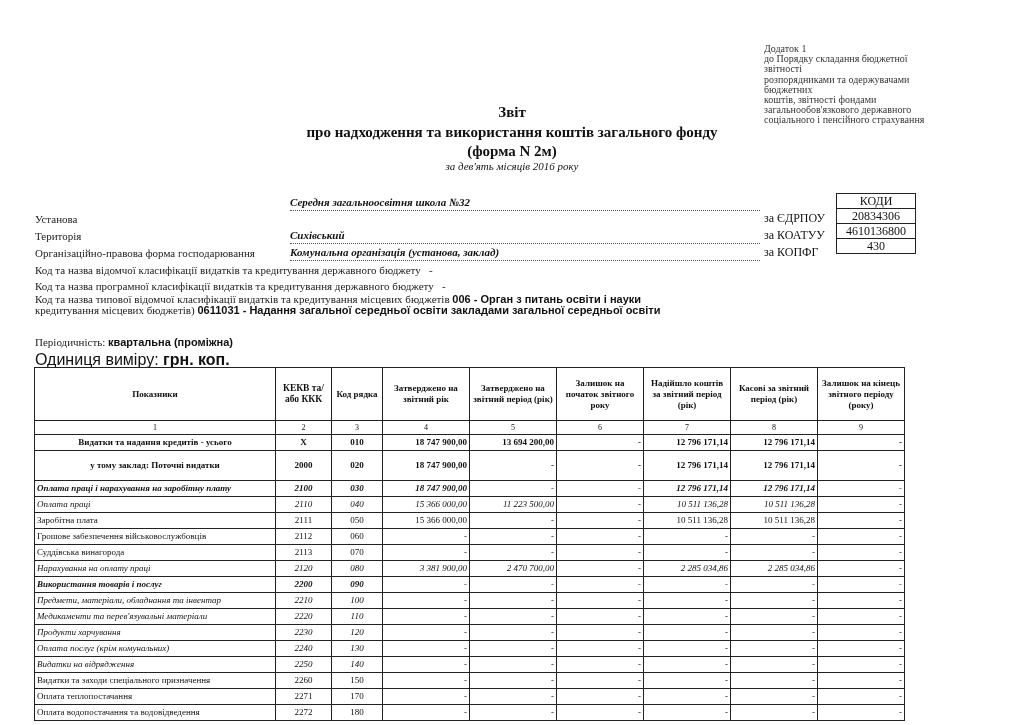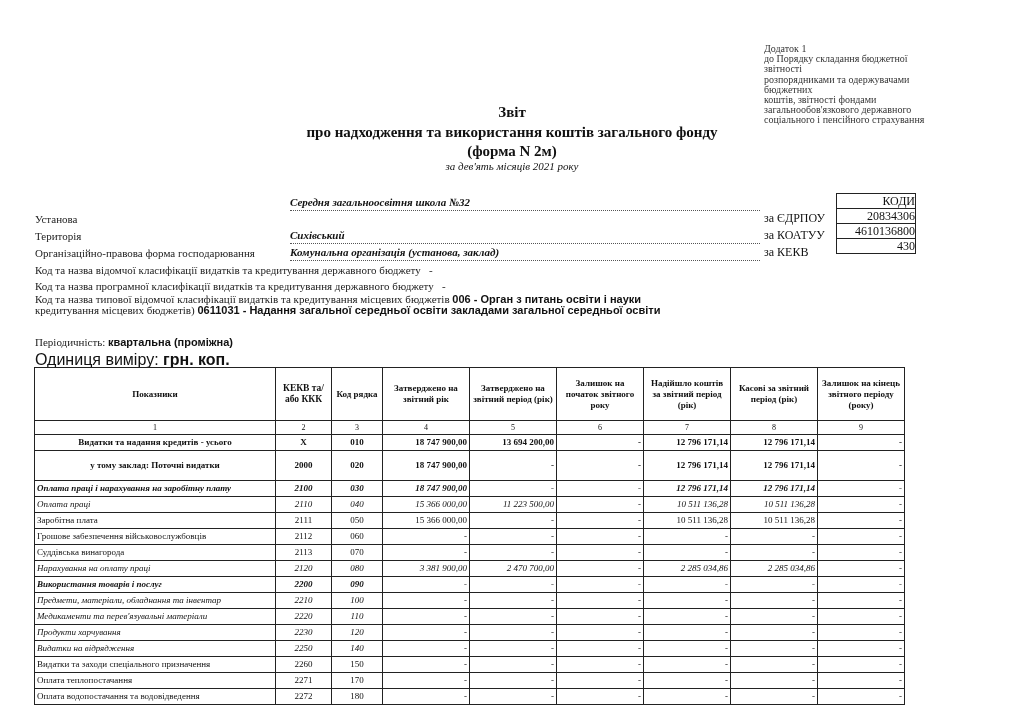--- a/index.html
+++ b/index.html
@@ -7,21 +7,21 @@
   .annex{position:absolute;left:764px;top:44px;width:170px;font-size:10px;line-height:10.2px;color:#333;}
   .titles{position:absolute;left:0;width:1024px;text-align:center;}
   .t1{top:104px;font-size:15px;font-weight:bold;}
   .t2{top:124px;font-size:15px;font-weight:bold;}
   .t3{top:143px;font-size:15px;font-weight:bold;}
   .t4{top:160px;font-size:11px;font-style:italic;}
   .info-label{position:absolute;left:35px;font-size:11px;color:#222;}
   .info-value{position:absolute;left:290px;width:470px;font-size:11px;font-weight:bold;font-style:italic;border-bottom:1px dotted #555;height:14px;}
   .code-label{position:absolute;left:764px;font-size:12px;}
   .codes{position:absolute;left:836px;top:193px;border-collapse:collapse;font-size:12px;}
-  .codes td{border:1px solid #222;width:78px;height:14px;text-align:right;padding:0;line-height:14px;}
+  .codes td{border:1px solid #222;width:78px;height:14px;text-align:center;padding:0;line-height:14px;}
   .line{position:absolute;left:35px;font-size:11px;color:#222;white-space:nowrap;}
   .bold-sans{font-family:"Liberation Sans",sans-serif;font-weight:bold;color:#111;}
   table.main{position:absolute;left:34px;top:367px;border-collapse:collapse;font-size:9px;}
   table.main td{border:1px solid #222;padding:0 2px;height:15px;line-height:11px;}
   table.main thead td{font-weight:bold;text-align:center;font-size:9px;height:52px;}
   table.main tr.nums td{height:13px;text-align:center;font-weight:normal;font-size:8px;}
   .c1{width:236px;}
   .c2{width:51px;text-align:center;}
   .c3{width:46px;text-align:center;}
   .cn{width:82px;text-align:right;}
@@ -38,41 +38,41 @@
   <div>до Порядку складання бюджетної звітності</div>
   <div>розпорядниками та одержувачами бюджетних</div>
   <div>коштів, звітності фондами</div>
   <div>загальнообов'язкового державного</div>
   <div>соціального і пенсійного страхування</div>
 </div>
 
 <div class="titles t1">Звіт</div>
 <div class="titles t2">про надходження та використання коштів загального фонду</div>
 <div class="titles t3">(форма N 2м)</div>
-<div class="titles t4">за дев'ять місяців 2021 року</div>
+<div class="titles t4">за дев'ять місяців 2016 року</div>
 
 <table class="codes">
   <tbody>
       <tr>
         <td>КОДИ</td>
       </tr>
   <tr>
         <td>20834306</td>
       </tr>
   <tr>
         <td>4610136800</td>
       </tr>
   <tr>
         <td>430</td>
       </tr>
 </tbody>
   </table>
 <div class="code-label" style="top:211px">за ЄДРПОУ</div>
 <div class="code-label" style="top:228px">за КОАТУУ</div>
-<div class="code-label" style="top:245px">за КЕКВ</div>
+<div class="code-label" style="top:245px">за КОПФГ</div>
 
 <div class="info-label" style="top:213px">Установа</div>
 <div class="info-value" style="top:196px">Середня загальноосвітня школа №32</div>
 <div class="info-label" style="top:230px">Територія</div>
 <div class="info-value" style="top:229px">Сихівський</div>
 <div class="info-label" style="top:247px">Організаційно-правова форма господарювання</div>
 <div class="info-value" style="top:246px">Комунальна організація (установа, заклад)</div>
 
 <div class="line" style="top:264px">
   <span>Код та назва відомчої класифікації видатків та кредитування державного бюджету</span>&nbsp;&nbsp;&nbsp;<span>-</span>
@@ -250,20 +250,31 @@
         <td class="c2">2230</td>
         <td class="c3">120</td>
         <td class="cn">-</td>
         <td class="cn">-</td>
         <td class="cn">-</td>
         <td class="cn">-</td>
         <td class="cn">-</td>
         <td class="cn">-</td>
       </tr>
       <tr class="i">
+        <td class="c1">Оплата послуг (крім комунальних)</td>
+        <td class="c2">2240</td>
+        <td class="c3">130</td>
+        <td class="cn">-</td>
+        <td class="cn">-</td>
+        <td class="cn">-</td>
+        <td class="cn">-</td>
+        <td class="cn">-</td>
+        <td class="cn">-</td>
+      </tr>
+      <tr class="i">
         <td class="c1">Видатки на відрядження</td>
         <td class="c2">2250</td>
         <td class="c3">140</td>
         <td class="cn">-</td>
         <td class="cn">-</td>
         <td class="cn">-</td>
         <td class="cn">-</td>
         <td class="cn">-</td>
         <td class="cn">-</td>
       </tr>

